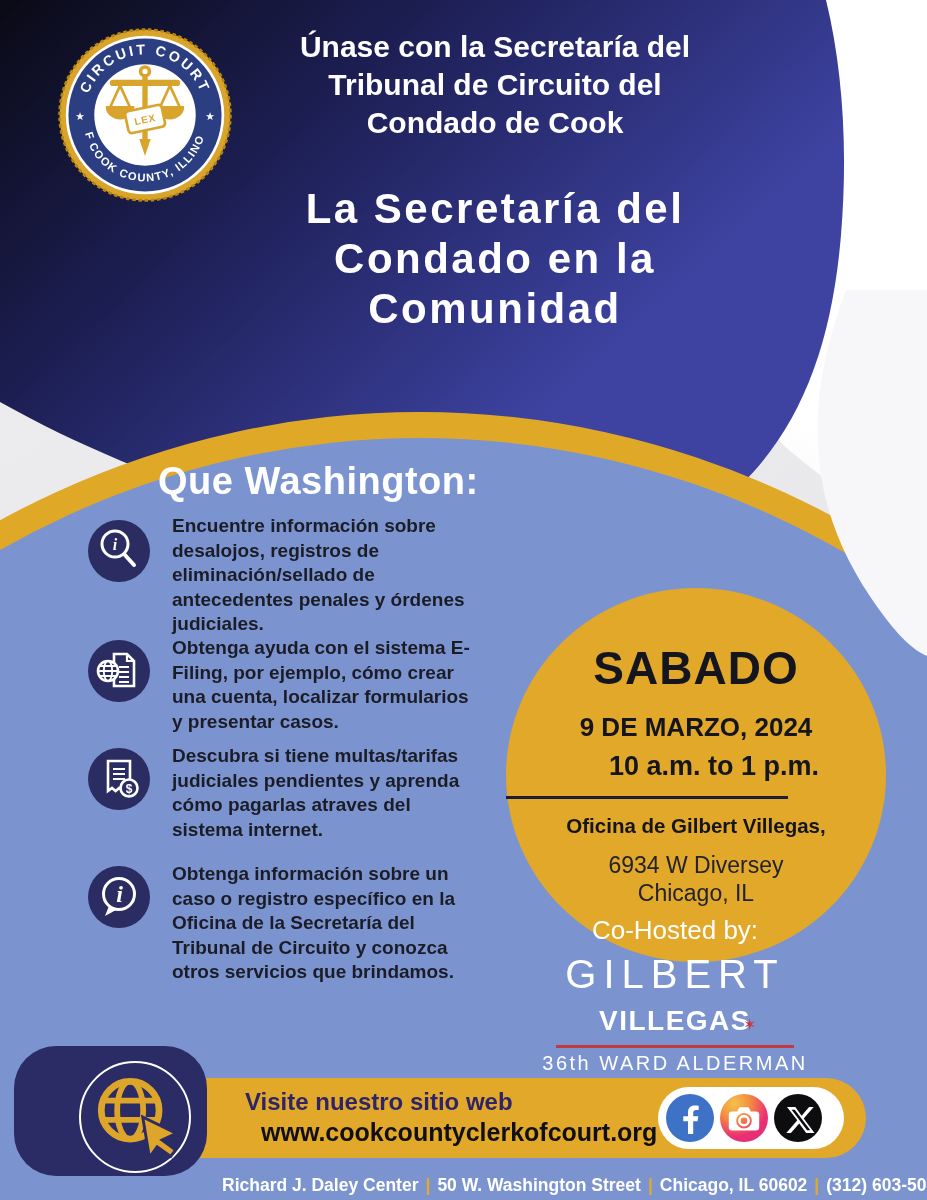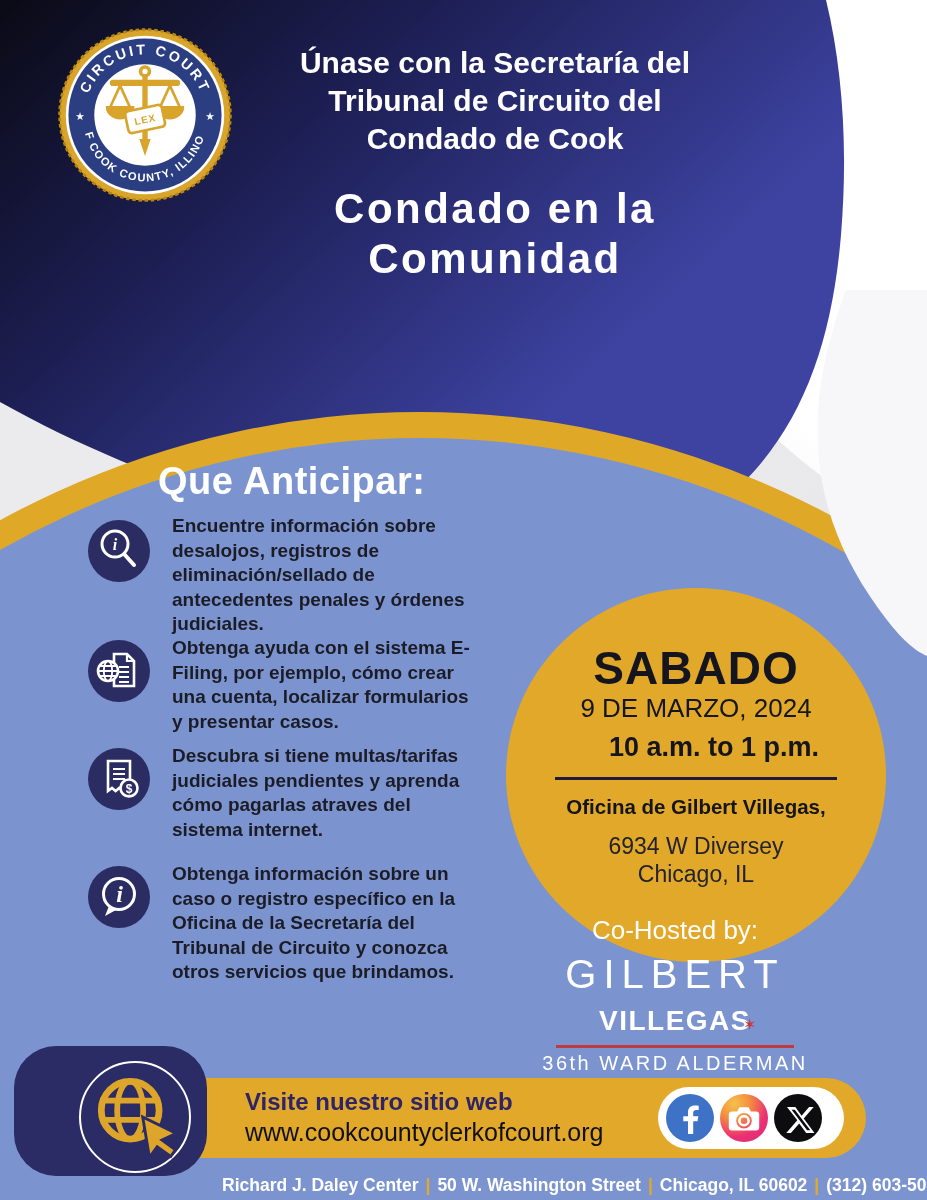--- a/index.html
+++ b/index.html
@@ -26,59 +26,59 @@
     background:#7b94d0;border:26px solid #e0a827;box-sizing:border-box;
   }
   
   .swoosh-svg{left:0;top:0;width:927px;height:1200px;}
 
   
   .seal{left:56px;top:26px;width:178px;height:178px;}
 
   
   .intro{left:240px;top:28px;width:510px;text-align:center;color:#fff;
-    font-size:30px;font-weight:600;line-height:38px;margin-top:16px;}
+    font-size:30px;font-weight:600;line-height:38px;}
   .title{left:210px;top:184px;width:570px;text-align:center;color:#fff;
     font-size:42px;font-weight:800;letter-spacing:2.5px;line-height:50px;}
 
   .que-heading{left:158px;top:460px;color:#fff;font-size:38px;font-weight:700;letter-spacing:.5px;}
 
   
   .bullet-icon{width:62px;height:62px;border-radius:50%;background:#2a2c62;left:88px;}
   .bullet-text{left:172px;width:302px;color:#1c1c26;font-size:19px;font-weight:600;line-height:24.5px;margin:0;}
   .bi1{top:520px;} .bt1{top:514px;}
   .bi2{top:640px;} .bt2{top:636px;}
   .bi3{top:748px;} .bt3{top:744px;}
   .bi4{top:866px;} .bt4{top:862px;}
 
   
   .event-circle{left:506px;top:588px;width:380px;height:374px;border-radius:50%;
-    background:#e2a82a;display:flex;flex-direction:column;align-items:center;
+    background:#e2a82a;display:flex;flex-direction:column;
     padding-top:56px;box-sizing:border-box;color:#15151d;text-align:center;}
   .event-day{font-size:46px;font-weight:800;letter-spacing:1px;line-height:48px;}
-  .event-date{font-size:26px;font-weight:400;margin-top:2px;line-height:28px;}
+  .event-date{font-size:26px;font-weight:700;margin-top:21px;line-height:28px;}
   .event-time{font-size:27px;font-weight:800;margin-top:11px;line-height:29px;margin-left:36px;}
   .event-divider{width:282px;height:3px;background:#1d1d3a;margin-top:15px;}
   .event-host{font-size:20.5px;font-weight:700;line-height:26px;margin-top:14px;}
   .event-addr{font-size:23px;font-weight:400;line-height:28px;margin-top:12px;color:#23232d;}
 
   
   .cohost{left:475px;top:916px;width:400px;text-align:center;color:#fff;}
   .cohost-label{font-size:26px;font-weight:400;line-height:28px;}
   .cohost-first{font-size:40px;font-weight:400;letter-spacing:7px;line-height:48px;margin-top:6px;}
   .cohost-last{font-size:28px;font-weight:800;letter-spacing:1.5px;line-height:46px;position:relative;}
   .cohost-star{position:absolute;left:268px;top:99px;color:#c8373d;font-size:16px;}
   .cohost-line{width:238px;height:3px;background:#c13a40;margin:1px auto 3px auto;}
   .cohost-sub{font-size:20px;font-weight:400;letter-spacing:2.5px;line-height:24px;}
 
   
   .gold-banner{left:190px;top:1078px;width:676px;height:80px;background:#e2a82a;
     border-radius:6px 40px 40px 6px;z-index:5;}
   .site-line1{left:55px;top:10px;font-size:24px;font-weight:700;color:#2f2566;}
-  .site-line2{left:55px;top:40px;font-size:25px;font-weight:400;color:#101014;}
+  .site-line2{left:71px;top:40px;font-size:25px;font-weight:700;color:#101014;}
   .social-pill{left:468px;top:9px;width:186px;height:62px;background:#fff;border-radius:31px;z-index:6;}
   .soc{width:48px;height:48px;border-radius:50%;top:7px;}
   .soc-fb{left:8px;background:#3d72c6;}
   .soc-ig{left:62px;background:radial-gradient(circle at 30% 20%,#f5c24b 0%,#f3903f 30%,#ec2f72 65%,#d62b84 100%);}
   .soc-x{left:116px;background:#0d0d0f;}
 
   .navy-block{left:14px;top:1046px;width:193px;height:130px;background:#2b2b66;border-radius:42px;z-index:6;}
   .globe-ring{left:65px;top:15px;width:112px;height:112px;border:2.5px solid #fff;border-radius:50%;box-sizing:border-box;}
   .globe-svg{left:68px;top:18px;width:106px;height:106px;}
 
@@ -147,25 +147,26 @@
     </g>
   </svg>
 
   <div class="abs intro">
     <div>Únase con la Secretaría del</div>
     <div>Tribunal de Circuito del</div>
     <div>Condado de Cook</div>
   </div>
 
   <div class="abs title">
+    <div>La Secretaría del</div>
     <div>Condado en la</div>
     <div>Comunidad</div>
   </div>
 
-  <div class="abs que-heading">Que Anticipar:</div>
+  <div class="abs que-heading">Que Washington:</div>
 
   <div class="abs bullet-icon bi1">
     <svg viewBox="0 0 62 62" width="62" height="62">
       <circle cx="27" cy="24" r="13" fill="none" stroke="#fff" stroke-width="3"></circle>
       <line x1="36.5" y1="34.5" x2="46" y2="45" stroke="#fff" stroke-width="4" stroke-linecap="round"></line>
       <text x="27" y="30" font-size="16" font-style="italic" font-weight="bold" fill="#fff" text-anchor="middle" font-family="Liberation Serif, serif">i</text>
     </svg>
   </div>
   <p class="abs bullet-text bt1">Encuentre información sobre desalojos, registros de eliminación/sellado de antecedentes penales y órdenes judiciales.</p>
 

